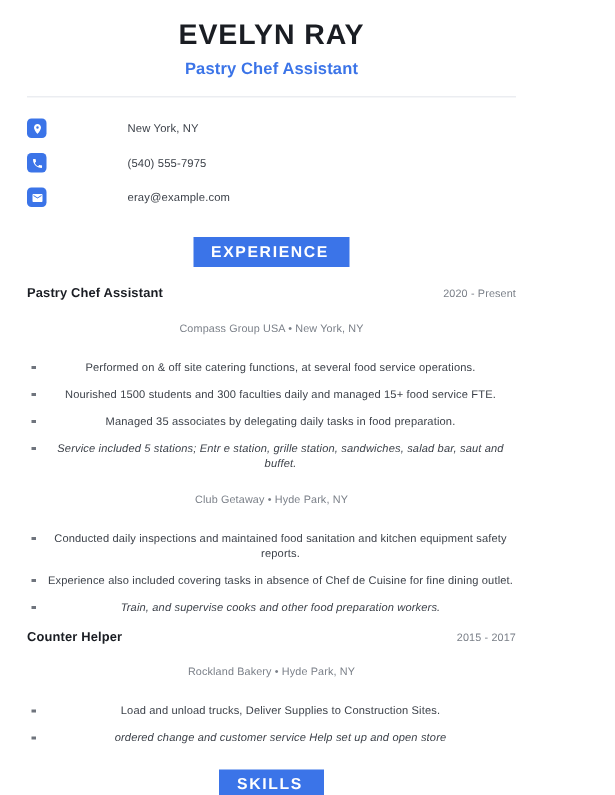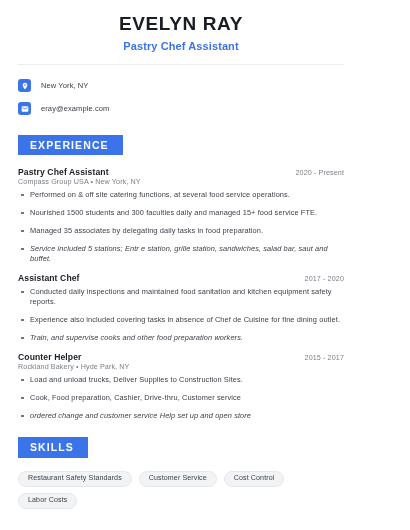--- a/index.html
+++ b/index.html
@@ -68,24 +68,25 @@
     align-items: center;
     justify-content: center;
     flex: 0 0 auto;
     margin-right: 10px;
   }
   .contact-icon svg { display: block; }
   .contact-text {
     font-size: 7.5px;
     color: #3c4149;
     letter-spacing: 0.1px;
-  }
-
-  
-  .section { margin-top: 16px; }
+    margin-left: 44px;
+  }
+
+  
+  .section { margin-top: 16px; text-align: center; }
   .section-badge {
     display: inline-block;
     background: #3b74e8;
     color: #ffffff;
     font-size: 10.5px;
     font-weight: bold;
     letter-spacing: 1.1px;
     padding: 5px 14px 5px 12px;
     line-height: 1;
   }
@@ -106,26 +107,26 @@
   }
   .entry-dates {
     font-size: 7.2px;
     color: #7b8089;
     letter-spacing: 0.1px;
     white-space: nowrap;
   }
   .entry-meta {
     font-size: 7.2px;
     color: #7b8089;
-    margin-top: 0;
+    margin-top: 14px;
     letter-spacing: 0.1px;
   }
   .bullets {
     list-style: none;
-    margin: 4px 0 0 0;
+    margin: 17px 0 0 0;
     padding: 0;
   }
   .bullets li {
     position: relative;
     padding-left: 12px;
     font-size: 7.4px;
     color: #3c4149;
     line-height: 1.35;
     margin-bottom: 8px;
     letter-spacing: 0.1px;
@@ -175,20 +176,28 @@
 
     <div class="contact-row">
       <span class="contact-icon">
         <svg width="8" height="8" viewBox="0 0 24 24" fill="#ffffff" aria-hidden="true">
           <path d="M12 2C8.1 2 5 5.1 5 9c0 5.2 7 13 7 13s7-7.8 7-13c0-3.9-3.1-7-7-7zm0 9.5A2.5 2.5 0 1 1 12 6.5a2.5 2.5 0 0 1 0 5z"></path>
         </svg>
       </span>
       <span class="contact-text">New York, NY</span>
     </div>
 
+    <div class="contact-row">
+      <span class="contact-icon">
+        <svg width="8" height="8" viewBox="0 0 24 24" fill="#ffffff" aria-hidden="true">
+          <path d="M6.6 10.8c1.4 2.8 3.8 5.1 6.6 6.6l2.2-2.2c.3-.3.7-.4 1-.2 1.2.4 2.4.6 3.7.6.6 0 1 .4 1 1V20c0 .6-.4 1-1 1C10.6 21 3 13.4 3 4c0-.6.4-1 1-1h3.5c.6 0 1 .4 1 1 0 1.3.2 2.5.6 3.7.1.3 0 .7-.2 1l-2.3 2.1z"></path>
+        </svg>
+      </span>
+      <span class="contact-text">(540) 555-7975</span>
+    </div>
 
     <div class="contact-row">
       <span class="contact-icon">
         <svg width="8" height="8" viewBox="0 0 24 24" fill="#ffffff" aria-hidden="true">
           <path d="M20 4H4c-1.1 0-2 .9-2 2v12c0 1.1.9 2 2 2h16c1.1 0 2-.9 2-2V6c0-1.1-.9-2-2-2zm0 4.2-8 5-8-5V6l8 5 8-5v2.2z"></path>
         </svg>
       </span>
       <span class="contact-text">eray@example.com</span>
     </div>
 
@@ -207,40 +216,36 @@
         <div class="entry-meta">Compass Group USA  •  New York, NY</div>
         <ul class="bullets">
           <li>Performed on &amp; off site catering functions, at several food service operations.</li>
           <li>Nourished 1500 students and 300 faculties daily and managed 15+ food service FTE.</li>
           <li>Managed 35 associates by delegating daily tasks in food preparation.</li>
           <li>Service included 5 stations; Entr e station, grille station, sandwiches, salad bar, saut and buffet.</li>
         </ul>
       </div>
 
       <div class="entry">
-        <div class="entry-head">
-          <span class="entry-role">Assistant Chef</span>
-          <span class="entry-dates">2017 - 2020</span>
-        </div>
+        <div class="entry-meta">Club Getaway  •  Hyde Park, NY</div>
         <ul class="bullets">
           <li>Conducted daily inspections and maintained food sanitation and kitchen equipment safety reports.</li>
           <li>Experience also included covering tasks in absence of Chef de Cuisine for fine dining outlet.</li>
           <li>Train, and supervise cooks and other food preparation workers.</li>
         </ul>
       </div>
 
       <div class="entry">
         <div class="entry-head">
           <span class="entry-role">Counter Helper</span>
           <span class="entry-dates">2015 - 2017</span>
         </div>
         <div class="entry-meta">Rockland Bakery  •  Hyde Park, NY</div>
         <ul class="bullets">
           <li>Load and unload trucks, Deliver Supplies to Construction Sites.</li>
-          <li>Cook, Food preparation, Cashier, Drive-thru, Customer service</li>
           <li>ordered change and customer service Help set up and open store</li>
         </ul>
       </div>
 
     </div>
   </div>
 
   <div class="section">
     <span class="section-badge">SKILLS</span>
 

